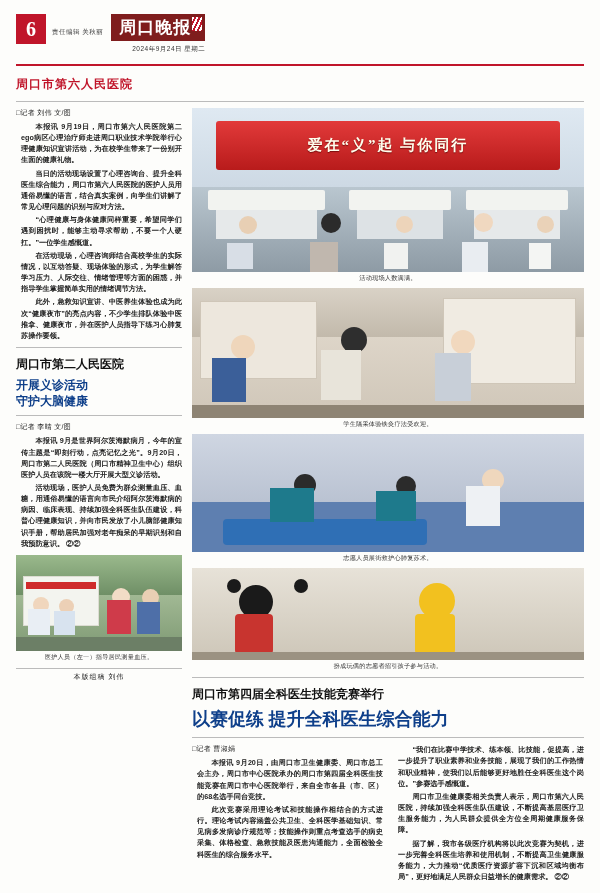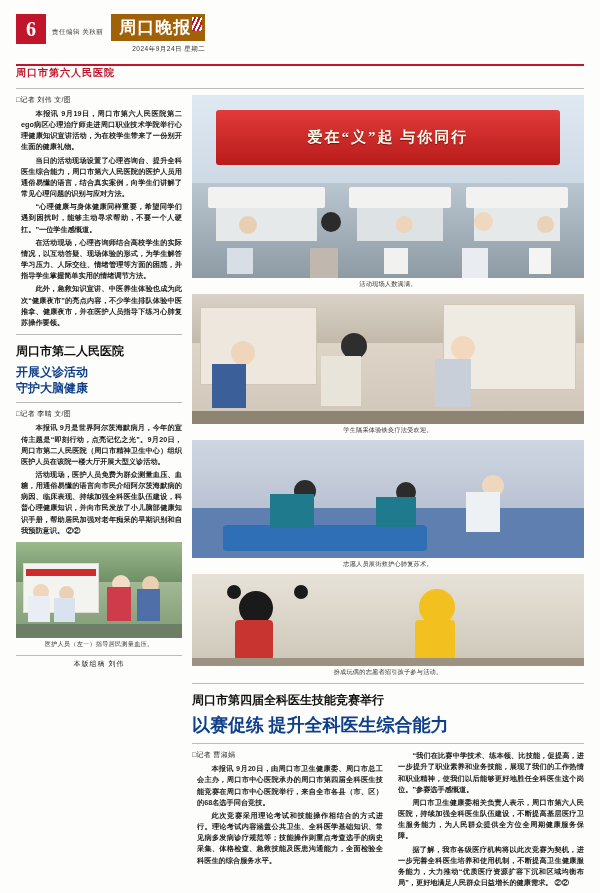--- a/index.html
+++ b/index.html
@@ -64,21 +64,21 @@
     font-weight: bold;
     letter-spacing: 2px;
     color: #111;
   }
   .masthead-right {
     flex: 0 0 auto;
     text-align: right;
     padding-left: 8px;
   }
   .paper-logo {
-    background: #a16207;
+    background: #7f1d1d;
     color: #fff;
     font-family: "Liberation Serif", serif;
     font-size: 17px;
     font-weight: bold;
     letter-spacing: 1px;
     padding: 2px 14px 2px 8px;
     display: inline-block;
     position: relative;
   }
   .paper-logo::after {
@@ -92,23 +92,24 @@
     font-size: 6.5px;
     color: #333;
     margin-top: 4px;
     letter-spacing: 0.5px;
   }
 
   
   .lead-kicker {
     color: #c0152a;
     font-family: "Liberation Serif", serif;
-    font-size: 10px;
+    font-size: 12px;
     font-weight: bold;
     letter-spacing: 1px;
+    margin-top: 10px;
   }
   .lead-head {
     font-family: "Liberation Serif", serif;
     font-size: 27px;
     font-weight: bold;
     letter-spacing: 1px;
     margin-top: 4px;
     color: #0a0a0a;
     white-space: nowrap;
   }
@@ -171,21 +172,21 @@
     margin-top: 2px;
     letter-spacing: .2px;
   }
 
   
   .ph-sky { position:absolute; inset:0; }
   .blob { position: absolute; border-radius: 50%; }
   .band { position: absolute; }
 
   
-  .hero { height: 183px; }
+  .hero { height: 164px; }
   .hero .sky { position:absolute; inset:0; background: linear-gradient(#cfe2f3, #eef4f8); }
   .hero .bldg { position:absolute; left:0; top:0; width:100%; height:48%; background: linear-gradient(#dfe9f2,#cdd9e4); }
   .hero .banner {
     position:absolute; left:6%; top:8%; width:88%; height:30%;
     background: linear-gradient(#e23a3a,#b81b1b);
     border-radius:3px;
   }
   .hero .banner-text {
     position:absolute; inset:0;
     display:flex; align-items:center; justify-content:center;

